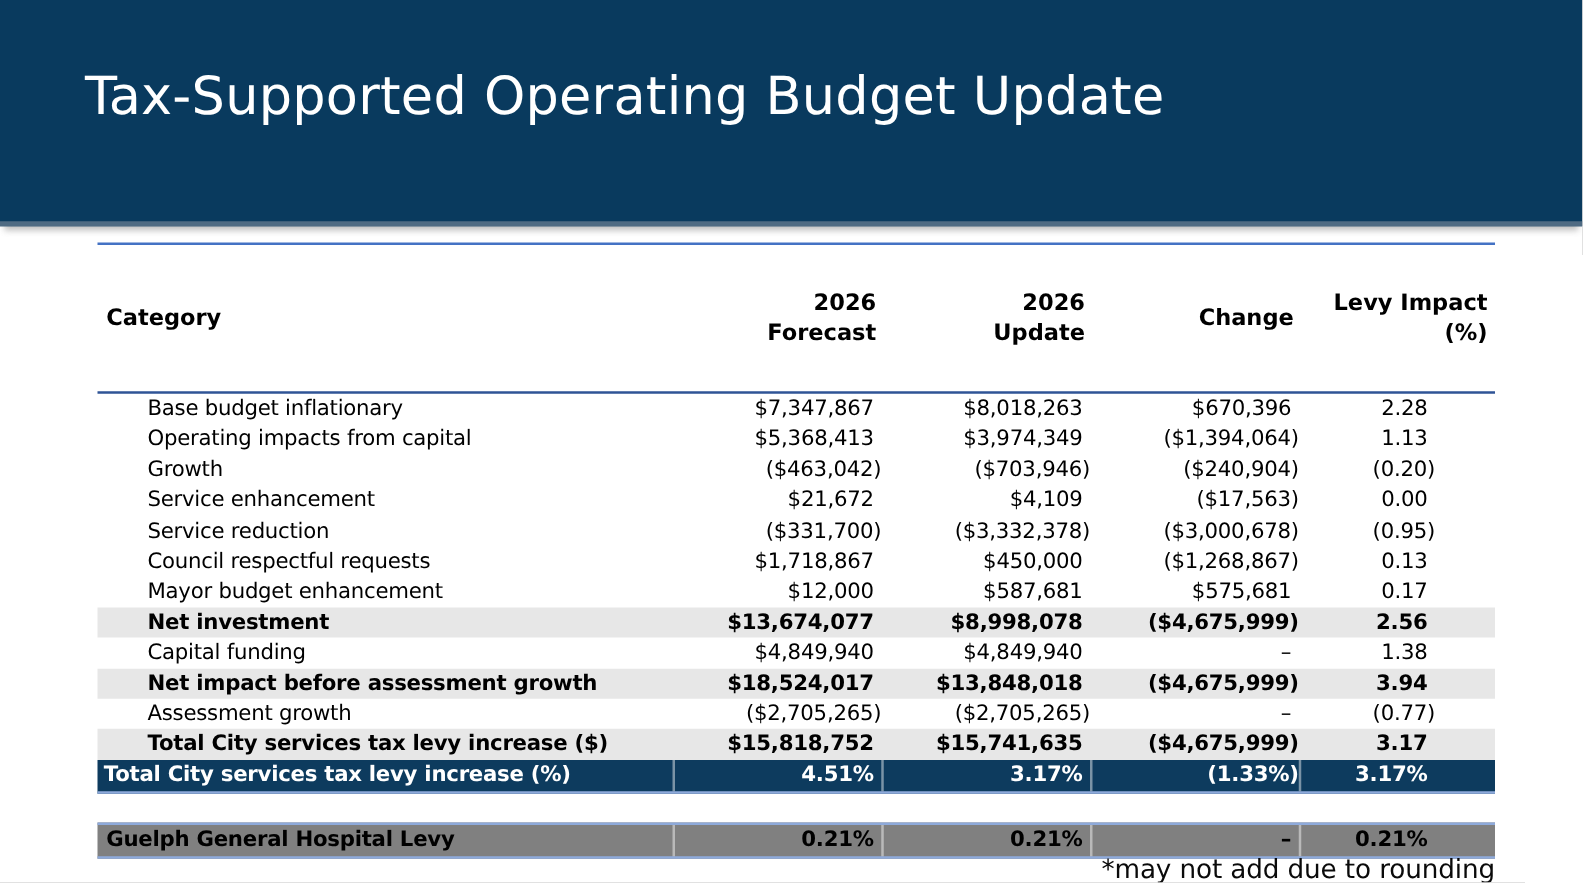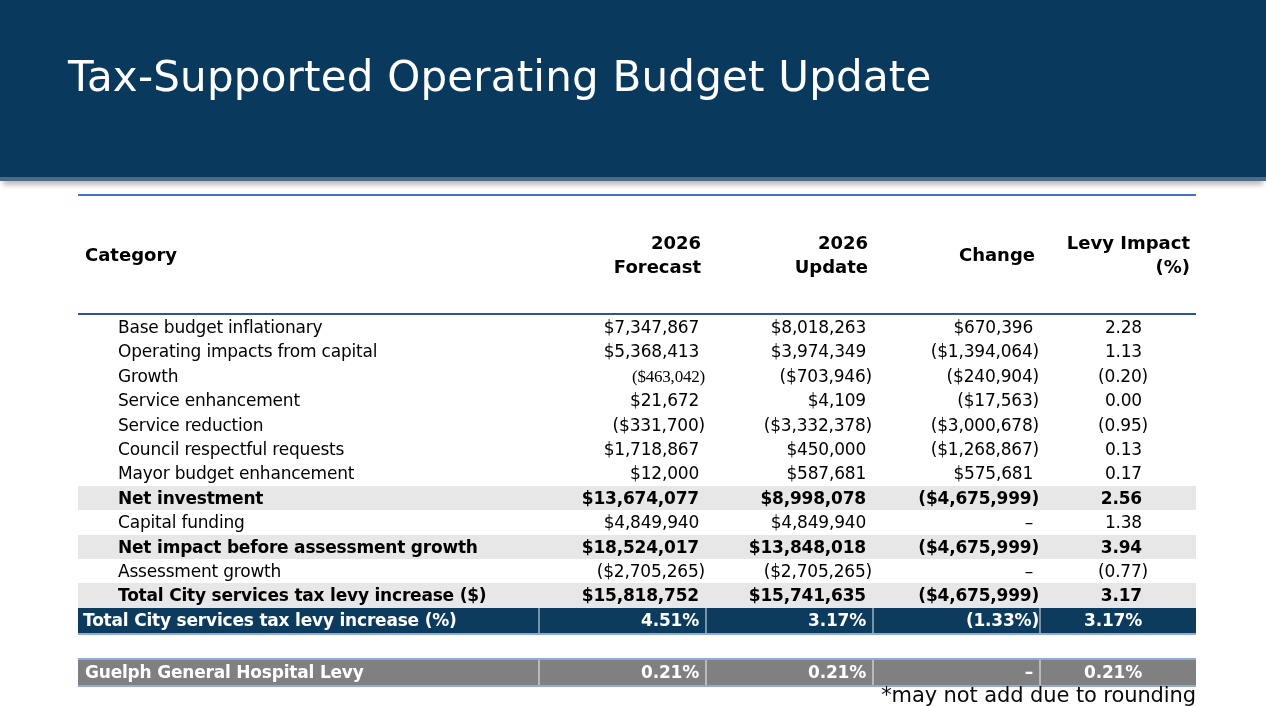--- a/index.html
+++ b/index.html
@@ -51,21 +51,21 @@
   .row .cell.cat{padding-left:40px;}
   .row .cell.num{text-align:right;padding-right:0;}
   .row.subtotal{background:var(--band-gray);font-weight:bold;}
   .row.total{
     background:var(--navy-row);color:#ffffff;font-weight:bold;
     border-bottom:2px solid var(--light-blue);height:25px;line-height:25px;
   }
   .row.total .cell.cat{padding-left:5px;}
   .row.total .cell.num,.row.hospital .cell.num{border-left:2px solid rgba(255,255,255,0.45);}
   .row.hospital{
-    background:var(--hospital-gray);color:#ffffff;font-weight:bold;
+    background:var(--hospital-gray);color:#000000;font-weight:bold;
     border-top:2px solid var(--light-blue);border-bottom:2px solid var(--light-blue);
     height:25px;line-height:25px;
   }
   .row.hospital .cell.cat{padding-left:7px;}
   .cell.levy{padding-right:48px !important;}
   .thead .cell.levy{padding-right:6px !important;}
   .hospital-slot{margin-top:23px;width:1118px;}
   .footnote{
     position:absolute;top:683px;right:70px;font-size:21px;color:#0a0a0a;
     letter-spacing:-0.1px;
@@ -114,21 +114,21 @@
   </div>
         <div class="grid row normal">
     <div class="cell cat"><span>Operating impacts from capital</span></div>
     <div class="cell num"><span style="padding-right: 6px;">$5,368,413</span></div>
     <div class="cell num"><span style="padding-right: 6px;">$3,974,349</span></div>
     <div class="cell num"><span style="padding-right: 0px;">($1,394,064)</span></div>
     <div class="cell num levy"><span style="padding-right: 6px;">1.13</span></div>
   </div>
         <div class="grid row normal">
     <div class="cell cat"><span>Growth</span></div>
-    <div class="cell num"><span style="padding-right: 0px; font-family: Liberation Serif, serif;">($463,042)</span></div>
+    <div class="cell num"><span style="padding-right: 0px;">($463,042)</span></div>
     <div class="cell num"><span style="padding-right: 0px;">($703,946)</span></div>
     <div class="cell num"><span style="padding-right: 0px;">($240,904)</span></div>
     <div class="cell num levy"><span style="padding-right: 0px;">(0.20)</span></div>
   </div>
         <div class="grid row normal">
     <div class="cell cat"><span>Service enhancement</span></div>
     <div class="cell num"><span style="padding-right: 6px;">$21,672</span></div>
     <div class="cell num"><span style="padding-right: 6px;">$4,109</span></div>
     <div class="cell num"><span style="padding-right: 0px;">($17,563)</span></div>
     <div class="cell num levy"><span style="padding-right: 6px;">0.00</span></div>

